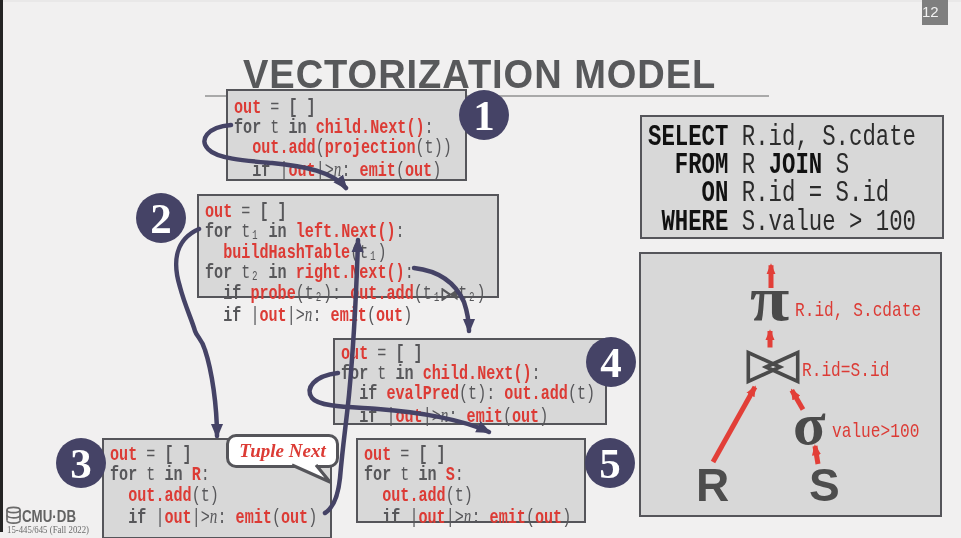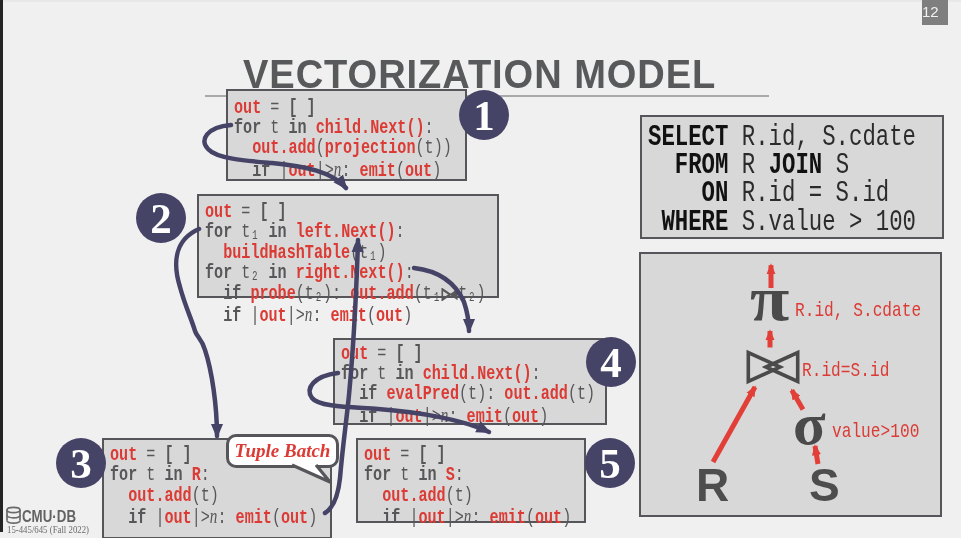--- a/index.html
+++ b/index.html
@@ -86,21 +86,21 @@
 
 <div id="planbox"></div>
 <div class="sym" style="left:750px;top:299px;font-size:64px;transform:scaleX(1.12);transform-origin:0 0">π</div>
 <div class="sym" style="left:793px;top:424px;font-size:60px">σ</div>
 <div class="lbl" style="left:795px;top:299px">R.id, S.cdate</div>
 <div class="lbl" style="left:802px;top:359px">R.id=S.id</div>
 <div class="lbl" style="left:832px;top:420px">value&gt;100</div>
 <div class="rs" style="left:696px;top:485px">R</div>
 <div class="rs" style="left:809px;top:485px">S</div>
 
-<div id="callout"><span>Tuple Batch</span></div>
+<div id="callout"><span>Tuple Next</span></div>
 
 <div id="cmulogo">
 <svg width="110" height="34" viewBox="0 0 110 34">
 <g stroke="#6a6a6a" stroke-width="1.7" fill="none">
 <ellipse cx="8.5" cy="7" rx="6.5" ry="2.6"></ellipse>
 <path d="M2,7 L2,17.5 M15,7 L15,17.5"></path>
 <path d="M2,12.2 A6.5,2.6 0 0 0 15,12.2 M2,17.5 A6.5,2.6 0 0 0 15,17.5"></path>
 </g>
 <text x="17" y="18.5" font-family="Liberation Sans" font-size="17" font-weight="bold" fill="#636363" textLength="54" lengthAdjust="spacingAndGlyphs">CMU·DB</text>
 <text x="2" y="29.5" font-family="Liberation Serif" font-size="10" fill="#6b6b6b" textLength="82" lengthAdjust="spacingAndGlyphs">15-445/645 (Fall 2022)</text>

